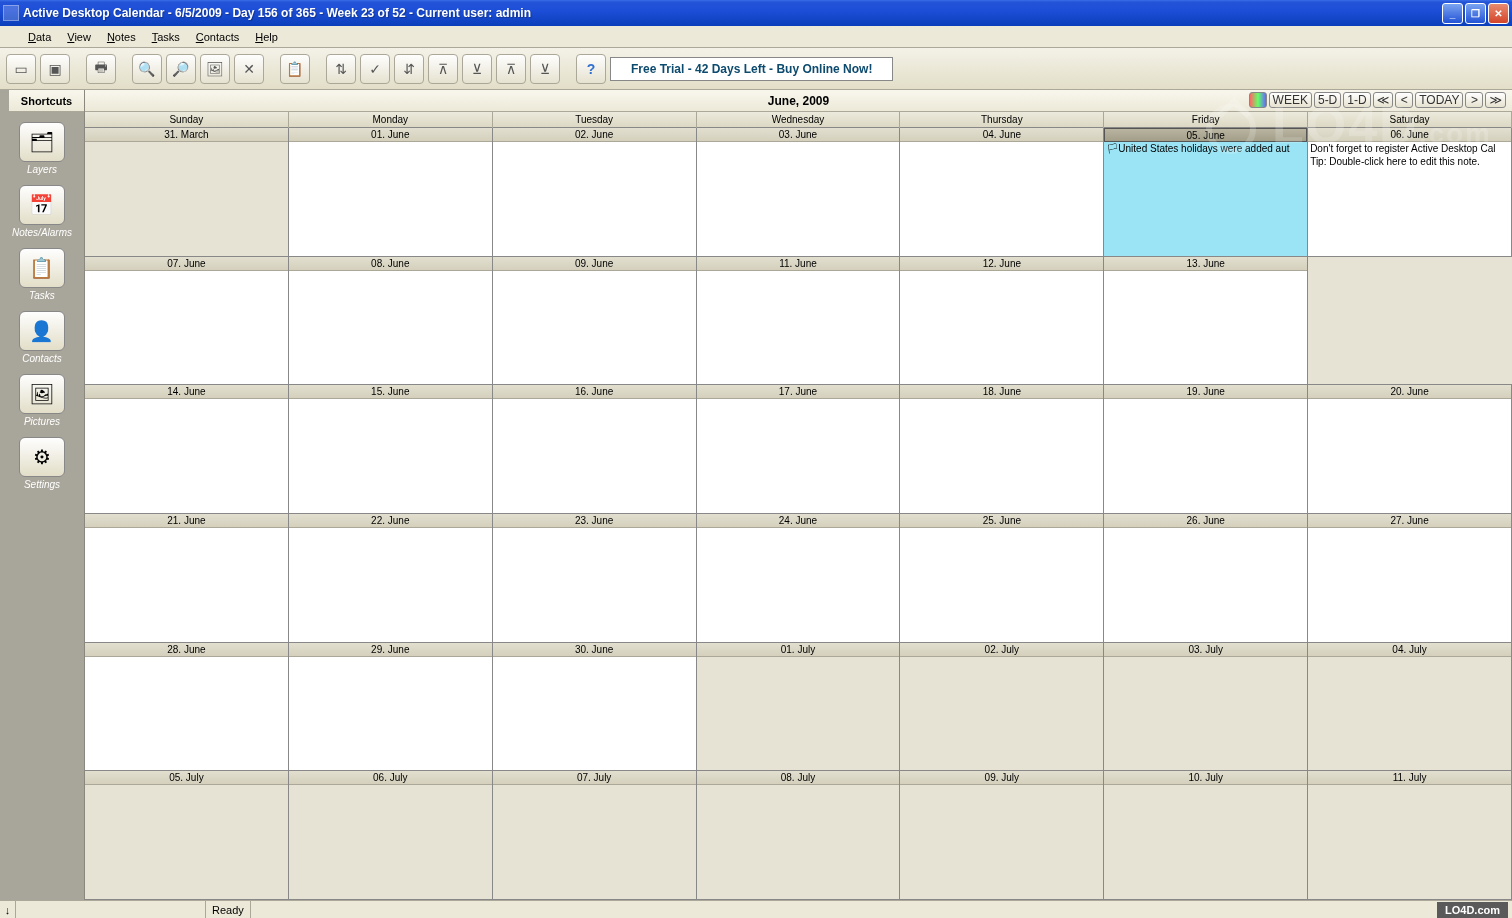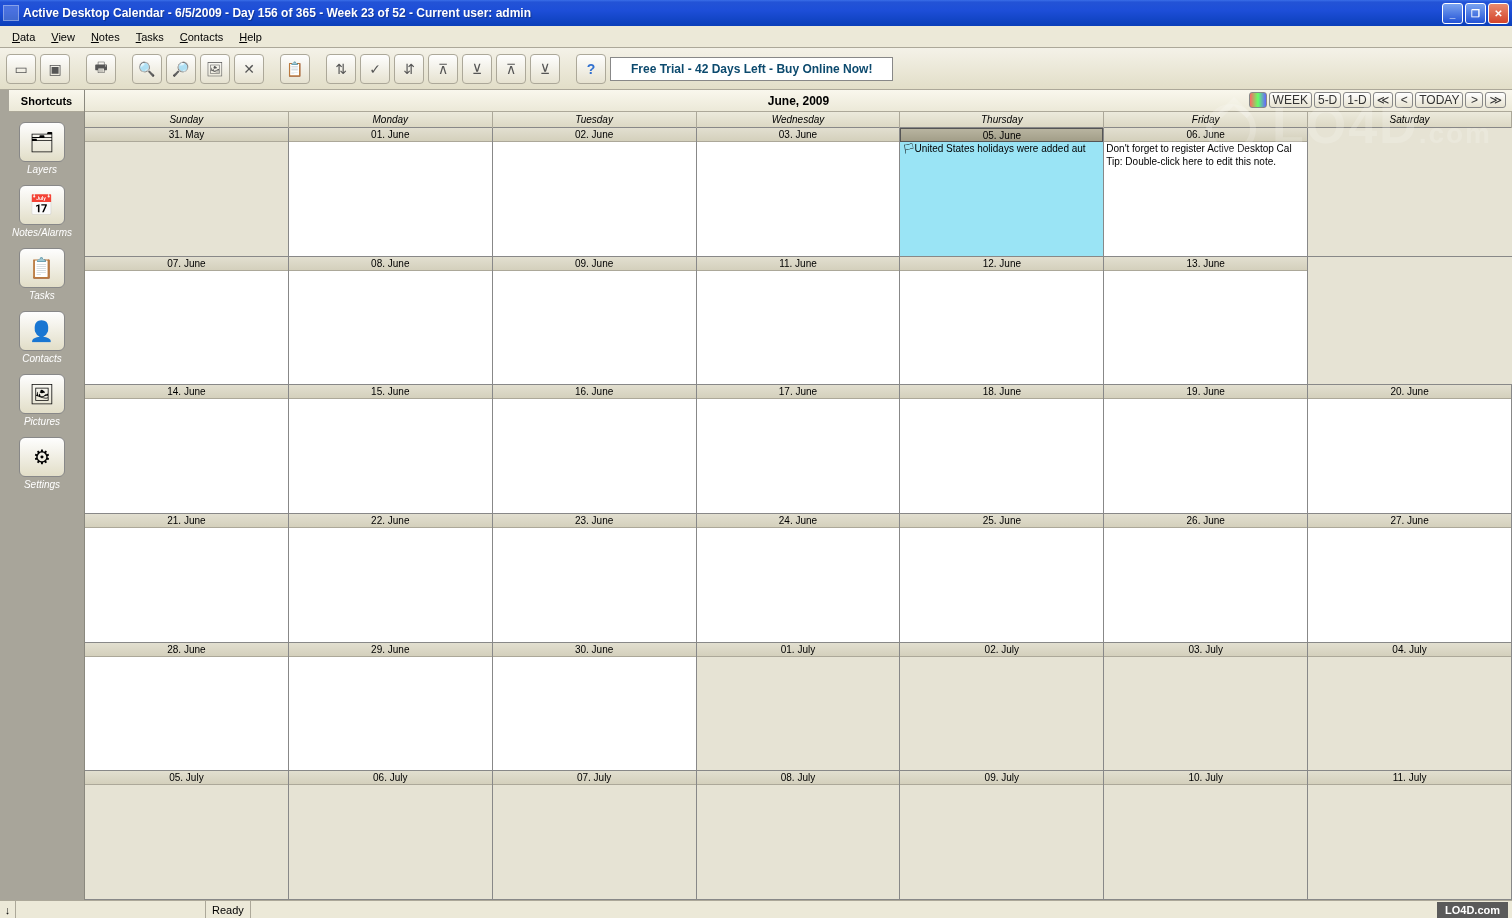--- a/index.html
+++ b/index.html
@@ -8,21 +8,21 @@
 
 .titlebar { height: 26px; background: linear-gradient(to bottom, #3a6ee8 0%, #2353d6 8%, #1d4ed8 40%, #0b3fb9 100%); display: flex; align-items: center; padding: 0 3px; color: #fff; font-weight: bold; }
 .titlebar-icon { width: 16px; height: 16px; margin-right: 4px; background: #fff3; border: 1px solid #fff5; display: inline-block; }
 .titlebar-text { flex: 1; font-size: 12px; text-shadow: 1px 1px 1px rgba(0,0,0,0.3); }
 .titlebar-btns { display: flex; gap: 2px; }
 .titlebar-btn { width: 21px; height: 21px; border-radius: 3px; border: 1px solid #fff; display: flex; align-items: center; justify-content: center; font-size: 10px; font-weight: bold; color: #fff; cursor: pointer; }
 .tb-min, .tb-max { background: linear-gradient(to bottom, #7ba4f0, #2353d6); }
 .tb-close { background: linear-gradient(to bottom, #e88b6f, #d4442a); }
 
 
-.menubar { height: 22px; background: #ece9d8; border-bottom: 1px solid #aca899; display: flex; align-items: center; padding: 0 4px; font-size: 11px; }
+.menubar { height: 22px; background: #ece9d8; border-bottom: 1px solid #aca899; display: flex; align-items: center; padding: 0 20px; font-size: 11px; }
 .menu-item { padding: 2px 8px; cursor: pointer; }
 .menu-item u { text-decoration: underline; }
 
 
 .toolbar { height: 42px; background: linear-gradient(to bottom, #f4f2e8, #e2dec8); border-bottom: 1px solid #aca899; display: flex; align-items: center; padding: 0 6px; gap: 4px; }
 .tb-btn { width: 30px; height: 30px; border: 1px solid #aca899; border-radius: 4px; background: linear-gradient(to bottom, #fefefe, #e6e2d0); display: flex; align-items: center; justify-content: center; cursor: pointer; font-size: 14px; color: #555; }
 .tb-sep { width: 8px; }
 .trial-banner { padding: 4px 20px; background: #fff; border: 1px solid #888; color: #0c4a6e; font-weight: bold; font-size: 12px; cursor: pointer; }
 
 
@@ -32,21 +32,21 @@
 .side-btn { margin: 10px auto 2px; width: 46px; height: 40px; border: 1px solid #888; border-radius: 6px; background: linear-gradient(to bottom, #fefefe, #e2dec8); display: flex; align-items: center; justify-content: center; cursor: pointer; font-size: 20px; }
 .side-label { text-align: center; font-size: 10px; color: #fff; margin-bottom: 4px; font-style: italic; }
 
 
 .calendar { flex: 1; display: flex; flex-direction: column; background: #e6e3d4; }
 .cal-header { height: 22px; background: linear-gradient(to bottom, #f9f7ed, #ece9d8); border-bottom: 1px solid #aca899; display: flex; align-items: center; justify-content: center; position: relative; font-weight: bold; font-size: 12px; }
 .nav-btns { position: absolute; right: 6px; display: flex; gap: 2px; top: 2px; }
 .nav-btn { height: 16px; min-width: 18px; padding: 0 3px; border: 1px solid #888; border-radius: 3px; background: linear-gradient(to bottom, #fff, #e6e2d0); font-size: 12px; display: flex; align-items: center; justify-content: center; cursor: pointer; font-weight: normal; color: #333; }
 .nav-btn.color { background: linear-gradient(to right, #f66, #6f6, #66f); }
 
-.grid-dayhead { display: grid; grid-template-columns: repeat(7, 1fr); height: 16px; background: linear-gradient(to bottom, #eceadc, #dcd8c4); border-bottom: 1px solid #888; font-style: italic; }
+.grid-dayhead { display: grid; grid-template-columns: repeat(7, 1fr); height: 16px; background: linear-gradient(to bottom, #eceadc, #dcd8c4); border-bottom: 1px solid #888; }
 .dayhead { border-right: 1px solid #aca899; text-align: center; font-size: 10px; line-height: 16px; }
 
 .weeks { flex: 1; display: grid; grid-template-rows: repeat(6, 1fr); }
 .week { display: grid; grid-template-columns: repeat(7, 1fr); border-bottom: 1px solid #888; }
 .cell { border-right: 1px solid #888; display: flex; flex-direction: column; overflow: hidden; }
 .cell-date { height: 14px; background: linear-gradient(to bottom, #e2dfd0, #d4d0bc); border-bottom: 1px solid #aca899; text-align: center; font-size: 10px; line-height: 14px; }
 .cell-date.today { background: linear-gradient(to bottom, #b8b4a0, #a29e88); border: 1px solid #555; }
 .cell-body { flex: 1; background: #e6e3d4; }
 .cell-body.cur { background: #fff; }
 .cell-body.today { background: #9ae4f5; }
@@ -150,33 +150,37 @@
         <div class="dayhead">Monday</div>
         <div class="dayhead">Tuesday</div>
         <div class="dayhead">Wednesday</div>
         <div class="dayhead">Thursday</div>
         <div class="dayhead">Friday</div>
         <div class="dayhead">Saturday</div>
       </div>
     <div class="weeks" id="weeks">
         <div class="week">
           <div class="cell">
-            <div class="cell-date">31. May</div>
+            <div class="cell-date">31. March</div>
             <div class="cell-body"></div>
           </div>
           <div class="cell">
             <div class="cell-date">01. June</div>
             <div class="cell-body cur"></div>
           </div>
           <div class="cell">
             <div class="cell-date">02. June</div>
             <div class="cell-body cur"></div>
           </div>
           <div class="cell">
             <div class="cell-date">03. June</div>
+            <div class="cell-body cur"></div>
+          </div>
+          <div class="cell">
+            <div class="cell-date">04. June</div>
             <div class="cell-body cur"></div>
           </div>
           <div class="cell">
             <div class="cell-date today">05. June</div>
             <div class="cell-body today">
               <div class="note">
                 <span class="note-icon">🏳</span>
                 <span>United States holidays were added aut</span>
               </div>
             </div>

